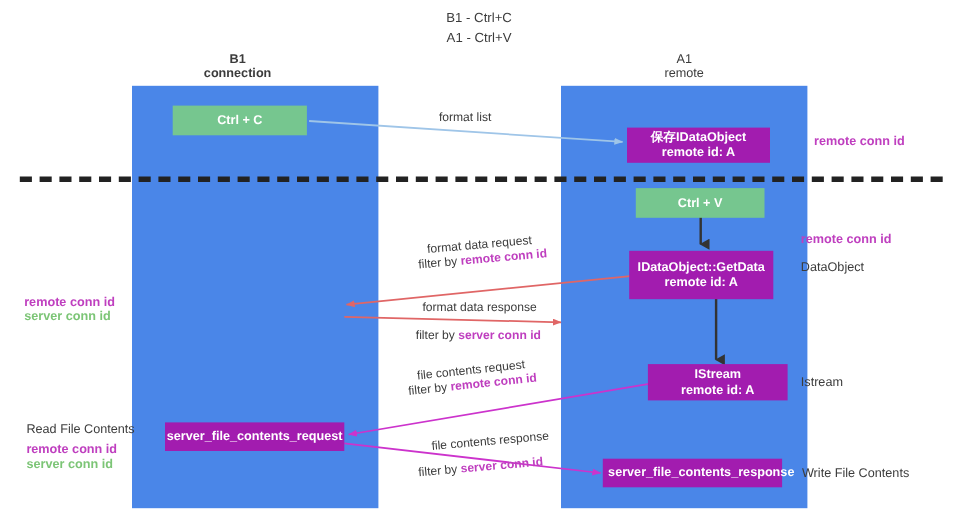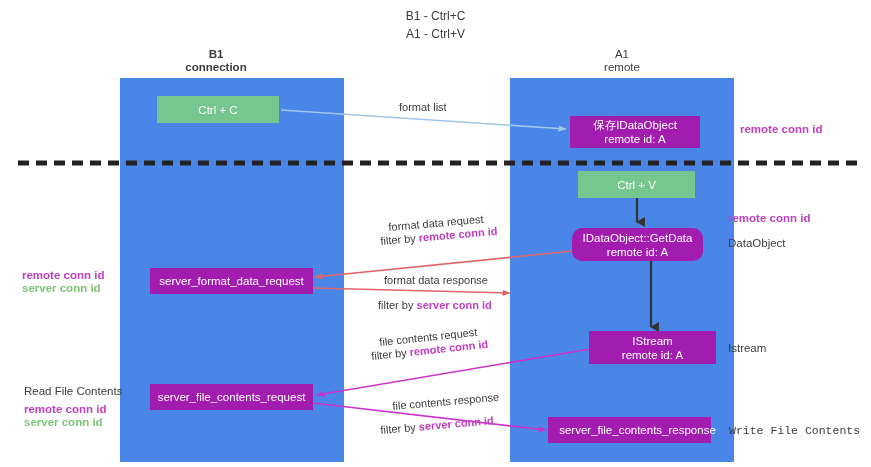--- a/index.html
+++ b/index.html
@@ -51,20 +51,21 @@
     position: absolute;
     box-sizing: border-box;
     display: flex;
     align-items: center;
     justify-content: center;
     flex-direction: column;
     color: #ffffff;
     font-size: 11.5px;
     line-height: 14px;
     text-align: center;
+    font-weight: bold;
   }
   .node.orange { background: #a21caf; }
   .node.green  { background: #76c68f; color:#ffffff; }
 
   
   .ann {
     position: absolute;
     font-size: 11.5px;
     line-height: 14px;
     white-space: nowrap;
@@ -148,33 +149,30 @@
 
   <div class="node orange" style="left:570px; top:116px; width:130px; height:32px;">
     <span>保存IDataObject</span>
     <span>remote id: A</span>
   </div>
 
   <div class="node green" style="left:578px; top:171px; width:117px; height:27px;">
     <span>Ctrl + V</span>
   </div>
 
-  <div class="node orange" style="left:572px; top:228px; width:131px; height:33px;border-radius:10px;">
+  <div class="node orange" style="left:572px; top:228px; width:131px; height:44px;">
     <span>IDataObject::GetData</span>
     <span>remote id: A</span>
   </div>
 
   <div class="node orange" style="left:589px; top:331px; width:127px; height:33px;">
     <span>IStream</span>
     <span>remote id: A</span>
   </div>
 
-  <div class="node orange" style="left:150px; top:268px; width:163px; height:26px;">
-    <span>server_format_data_request</span>
-  </div>
 
 
   <div class="node orange" style="left:150px; top:384px; width:163px; height:26px;">
     <span>server_file_contents_request</span>
   </div>
 
   <div class="node orange" style="left:548px; top:417px; width:163px; height:26px;padding-left:16px;">
     <span>server_file_contents_response</span>
   </div>
 
@@ -209,21 +207,21 @@
   </div>
 
   <div class="ann remote" style="left:740px; top:122px;">remote conn id</div>
 
   <div class="ann remote" style="left:728px; top:211px;">remote conn id</div>
 
   <div class="ann plain" style="left:728px; top:236px;">DataObject</div>
 
   <div class="ann plain" style="left:728px; top:341px;">Istream</div>
 
-  <div class="ann plain" style="left:729px; top:424px;font-family:Liberation Mono, monospace;">Write File Contents</div>
+  <div class="ann plain" style="left:729px; top:424px;">Write File Contents</div>
 
   <div class="ann remote" style="left:22px; top:268px;">remote conn id</div>
   <div class="ann server" style="left:22px; top:281px;">server conn id</div>
 
   <div class="ann plain" style="left:24px; top:384px;">Read File Contents</div>
   <div class="ann remote" style="left:24px; top:402px;">remote conn id</div>
   <div class="ann server" style="left:24px; top:415px;">server conn id</div>
 
 </div>
 

